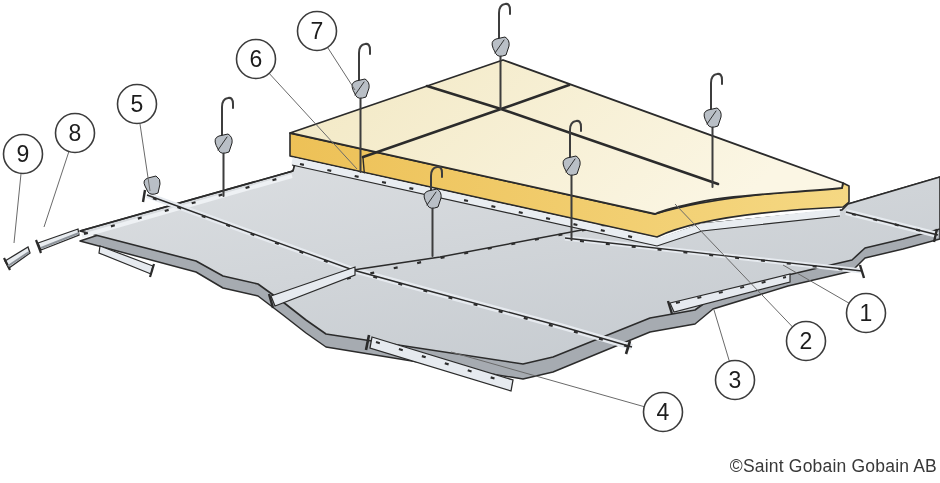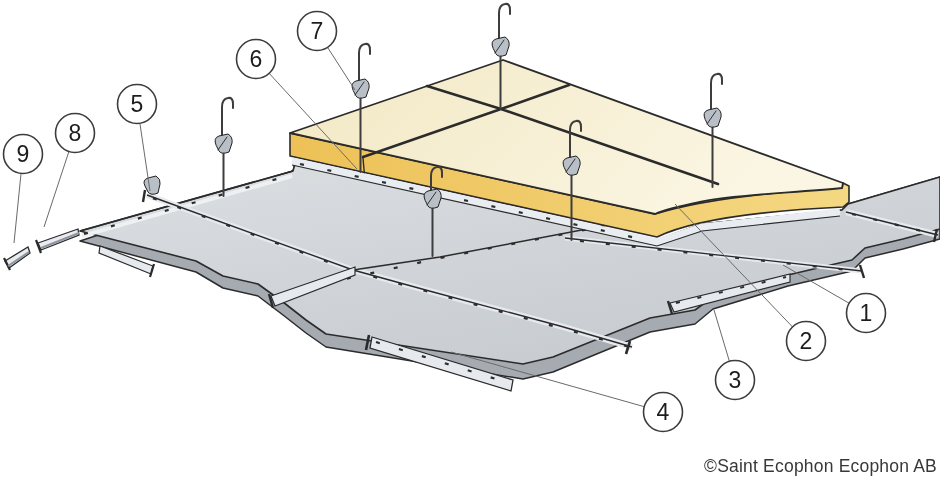--- a/index.html
+++ b/index.html
@@ -203,14 +203,14 @@
       <text class="callout-num" text-anchor="middle" x="75" y="141">8</text>
     </g>
     <g>
       <line stroke="#6a6a6a" stroke-width="1" x1="23" y1="154" x2="14" y2="243"></line>
       <circle r="19.5" fill="#ffffff" stroke="#3c3c3c" stroke-width="1.6" cx="23" cy="154"></circle>
       <text class="callout-num" text-anchor="middle" x="23" y="162">9</text>
     </g>
   </g>
 </svg>
 
-<div class="copyright">©Saint Ecophon Ecophon AB</div>
+<div class="copyright">©Saint Gobain Gobain AB</div>
 </div>
 
 </body></html>

